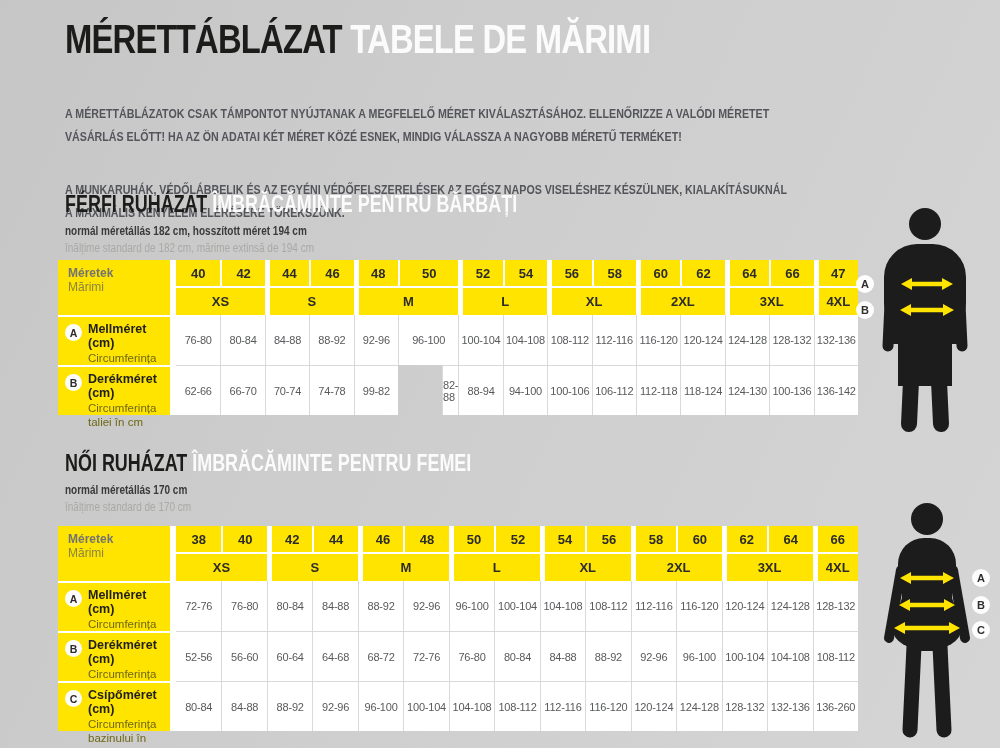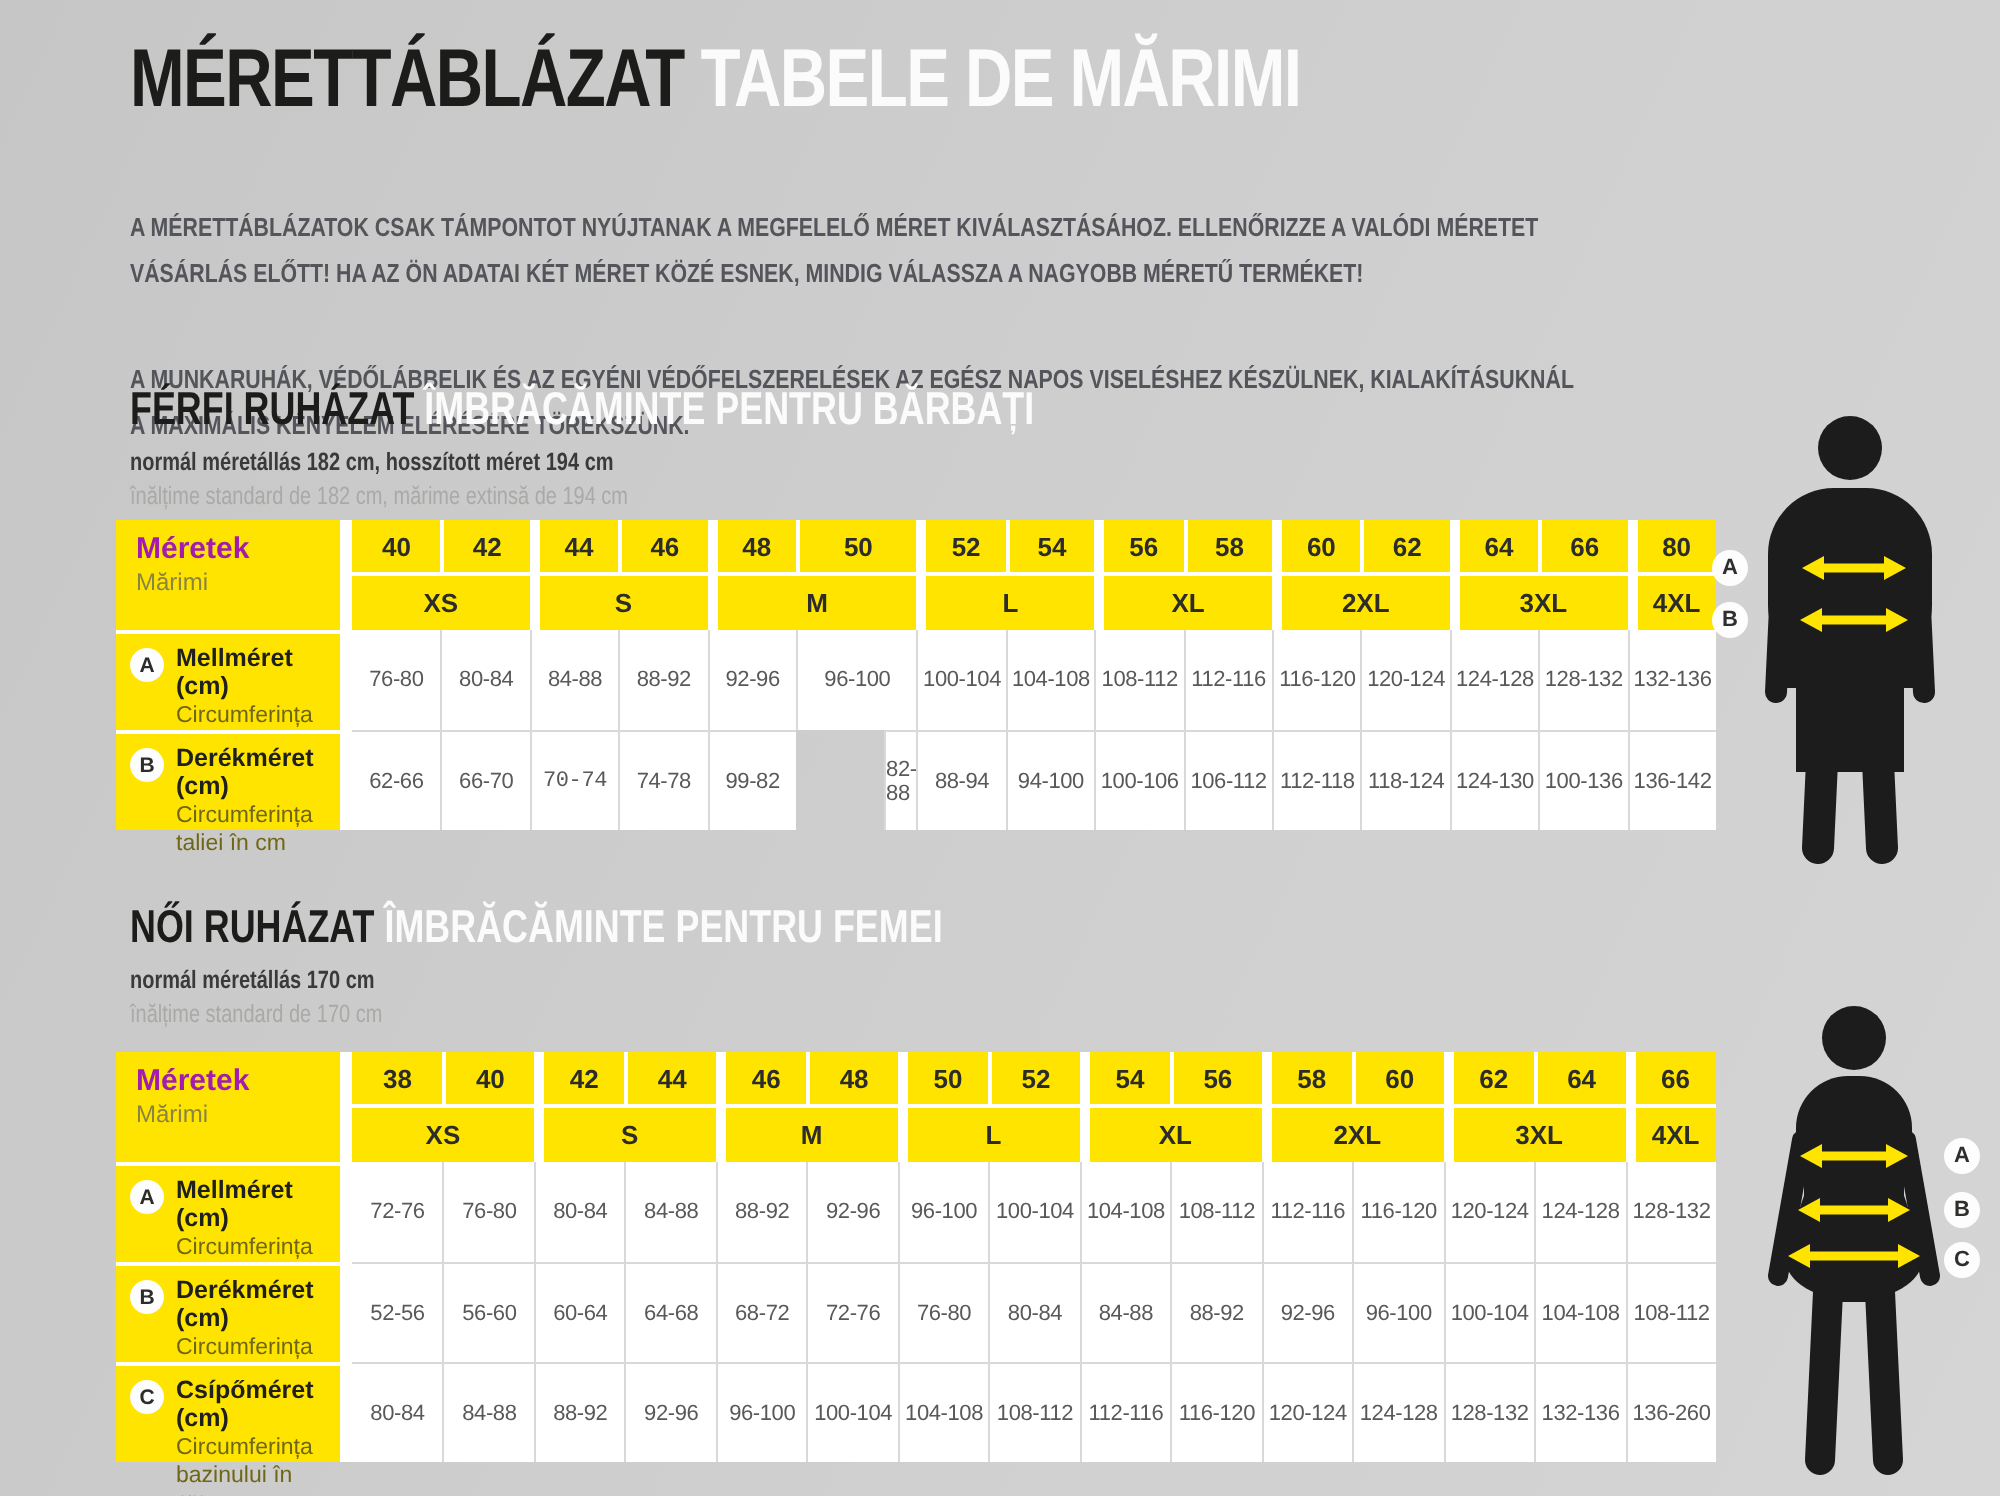--- a/index.html
+++ b/index.html
@@ -51,21 +51,21 @@
   }
   .hsize { border-bottom: 2px solid #fff; }
   .hsize.gi { border-left: 2px solid #fff; }
   .hsize.gs { border-left: 5px solid #fff; }
   .hletter.gs { border-left: 5px solid #fff; }
   .hlabel {
     background: #ffe400; border-right: 6px solid #fff;
     flex-direction: column; align-items: flex-start; justify-content: flex-start;
     padding: 6px 10px;
   }
-  .hl1 { font-weight: bold; font-size: 15px; color: #a21caf; line-height: 1.2; }
+  .hl1 { font-weight: bold; font-size: 12px; color: #737373; line-height: 1.2; }
   .hl2 { font-size: 12px; color: #8a8440; line-height: 1.25; }
   .rlabel {
     background: #ffe400; border-right: 6px solid #fff; border-top: 2px solid #fff;
     justify-content: flex-start; align-items: flex-start;
     padding: 5px 6px 4px 7px; gap: 6px;
   }
   .circ {
     width: 17px; height: 17px; border-radius: 50%; background: #fdfdfd;
     color: #2c2c2a; font-size: 10.5px; font-weight: bold;
     display: flex; align-items: center; justify-content: center;
@@ -115,21 +115,21 @@
       <div class="cell hsize gs" style="grid-area: 1 / 6;">48</div>
       <div class="cell hsize gi" style="grid-area: 1 / 7;">50</div>
       <div class="cell hsize gs" style="grid-area: 1 / 8;">52</div>
       <div class="cell hsize gi" style="grid-area: 1 / 9;">54</div>
       <div class="cell hsize gs" style="grid-area: 1 / 10;">56</div>
       <div class="cell hsize gi" style="grid-area: 1 / 11;">58</div>
       <div class="cell hsize gs" style="grid-area: 1 / 12;">60</div>
       <div class="cell hsize gi" style="grid-area: 1 / 13;">62</div>
       <div class="cell hsize gs" style="grid-area: 1 / 14;">64</div>
       <div class="cell hsize gi" style="grid-area: 1 / 15;">66</div>
-      <div class="cell hsize gs" style="grid-area: 1 / 16;">80</div>
+      <div class="cell hsize gs" style="grid-area: 1 / 16;">47</div>
       <div class="cell hletter" style="grid-area: 2 / 2 / auto / span 2;">XS</div>
       <div class="cell hletter gs" style="grid-area: 2 / 4 / auto / span 2;">S</div>
       <div class="cell hletter gs" style="grid-area: 2 / 6 / auto / span 2;">M</div>
       <div class="cell hletter gs" style="grid-area: 2 / 8 / auto / span 2;">L</div>
       <div class="cell hletter gs" style="grid-area: 2 / 10 / auto / span 2;">XL</div>
       <div class="cell hletter gs" style="grid-area: 2 / 12 / auto / span 2;">2XL</div>
       <div class="cell hletter gs" style="grid-area: 2 / 14 / auto / span 2;">3XL</div>
       <div class="cell hletter gs" style="grid-area: 2 / 16 / auto / span 1;">4XL</div>
       <div class="cell rlabel" style="grid-area: 3 / 1;">
         <div class="circ">A</div>
@@ -155,21 +155,21 @@
       <div class="cell val vb" style="grid-area: 3 / 16;">132-136</div>
       <div class="cell rlabel" style="grid-area: 4 / 1;">
         <div class="circ">B</div>
         <div class="rtext">
           <div class="rl-hu">Derékméret (cm)</div>
           <div class="rl-ro">Circumferința taliei în cm</div>
         </div>
       </div>
       <div class="cell val vt" style="grid-area: 4 / 2;">62-66</div>
       <div class="cell val vb vt" style="grid-area: 4 / 3;">66-70</div>
-      <div class="cell val vb vt" style="grid-area: 4 / 4; font-family: Liberation Mono, monospace;">70-74</div>
+      <div class="cell val vb vt" style="grid-area: 4 / 4;">70-74</div>
       <div class="cell val vb vt" style="grid-area: 4 / 5;">74-78</div>
       <div class="cell val vb vt" style="grid-area: 4 / 6;">99-82</div>
       <div class="cell val vb vt" style="grid-area: 4 / 7; margin-left: 44px;">82-88</div>
       <div class="cell val vb vt" style="grid-area: 4 / 8;">88-94</div>
       <div class="cell val vb vt" style="grid-area: 4 / 9;">94-100</div>
       <div class="cell val vb vt" style="grid-area: 4 / 10;">100-106</div>
       <div class="cell val vb vt" style="grid-area: 4 / 11;">106-112</div>
       <div class="cell val vb vt" style="grid-area: 4 / 12;">112-118</div>
       <div class="cell val vb vt" style="grid-area: 4 / 13;">118-124</div>
       <div class="cell val vb vt" style="grid-area: 4 / 14;">124-130</div>

